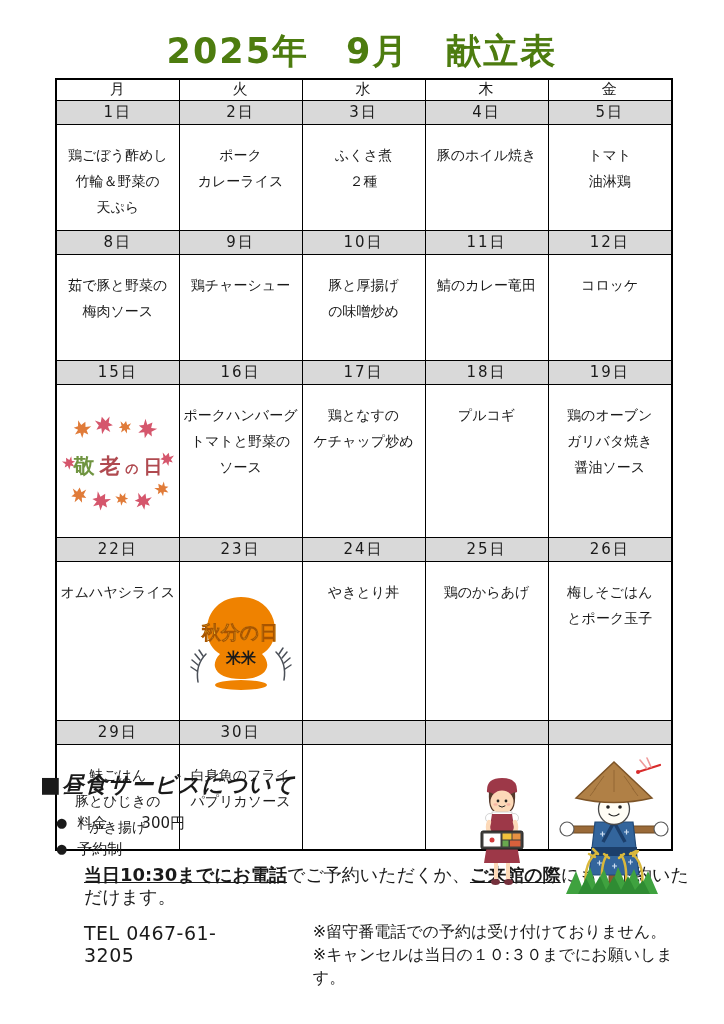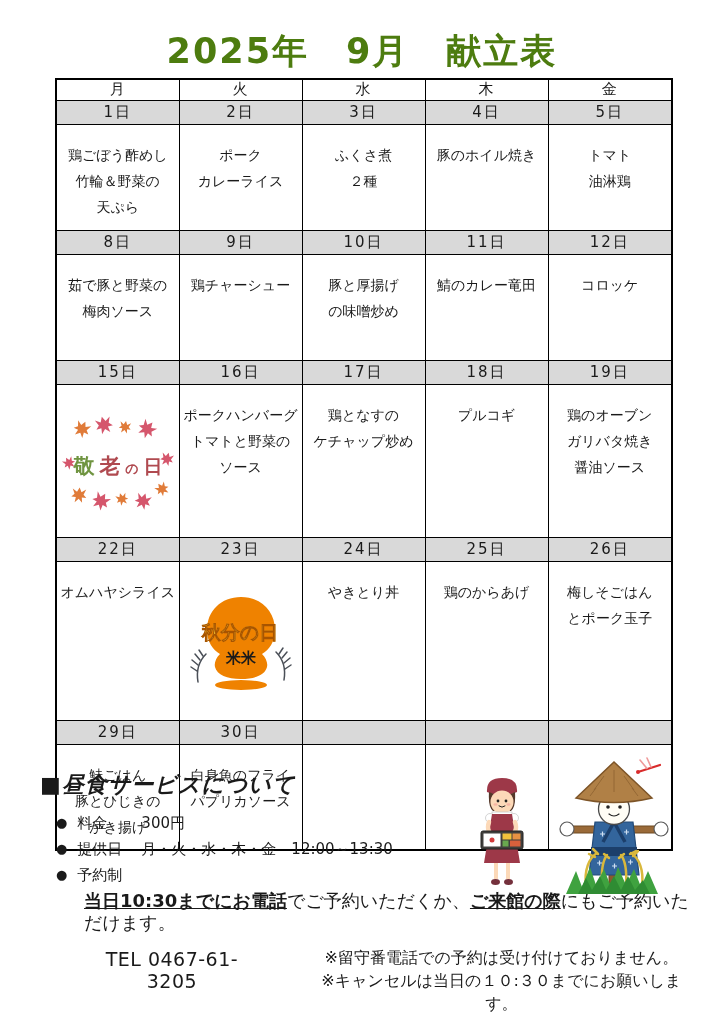--- a/index.html
+++ b/index.html
@@ -36,21 +36,21 @@
   .menu-row td.holiday-cell { padding: 0; }
   .holiday-cell svg { display: block; margin: 4px auto 0 auto; }
 
   .service { position: absolute; left: 40px; top: 770px; width: 650px; }
   .service-heading { margin: 0 0 10px 0; font-size: 22px; font-weight: 700; letter-spacing: 1px; font-style: italic; }
   .bullet-line { margin-left: 16px; font-size: 15px; line-height: 26px; }
   .bullet-glyph { font-size: 13px; margin-right: 10px; vertical-align: 1px; }
   .bullet-label { display: inline-block; min-width: 64px; }
   .reservation-note { margin: 2px 0 0 44px; font-size: 18px; line-height: 22px; }
   .emph { font-weight: 700; text-decoration: underline; }
-  .tel-row { display: flex; align-items: flex-start; margin: 12px 0 0 44px; gap: 53px; text-align: center; }
+  .tel-row { display: flex; align-items: flex-start; margin: 12px 0 0 44px; gap: 53px; }
   .tel-number { font-size: 19px; letter-spacing: 0.5px; padding-top: 2px; }
   .phone-notes { font-size: 16px; line-height: 23px; }
 
   .waitress-wrap { position: absolute; left: 459px; top: 772px; }
   .scarecrow-wrap { position: absolute; left: 548px; top: 756px; }
   .defs-hidden { position: absolute; width: 0; height: 0; overflow: hidden; }
 </style>
 </head>
 <body>
 
@@ -210,23 +210,20 @@
     </tbody>
   </table>
 
   <div class="service">
     <h2 class="service-heading">■昼食サービスについて</h2>
 
     <div class="bullet-line">
       <span class="bullet-glyph">●</span><span class="bullet-label">料金</span><span>300円</span>
     </div>
     <div class="bullet-line">
-      <span class="bullet-glyph">●</span><span class="bullet-label">提供日</span><span>月・火・水・木・金　12:00～13:30</span>
-    </div>
-    <div class="bullet-line">
       <span class="bullet-glyph">●</span><span class="bullet-label">予約制</span><span></span>
     </div>
 
     <p class="reservation-note"><span class="emph">当日10:30までにお電話</span><span>でご予約いただくか、</span><span class="emph">ご来館の際</span><span>にもご予約いただけます。</span></p>
 
     <div class="tel-row">
       <div class="tel-number">TEL 0467-61-3205</div>
       <div class="phone-notes">
         <div>※留守番電話での予約は受け付けておりません。</div>
         <div>※キャンセルは当日の１０:３０までにお願いします。</div>

